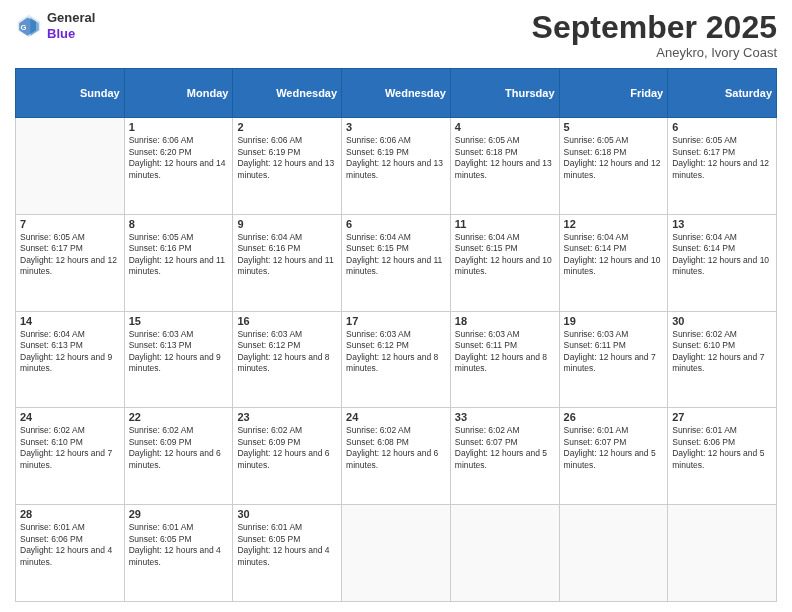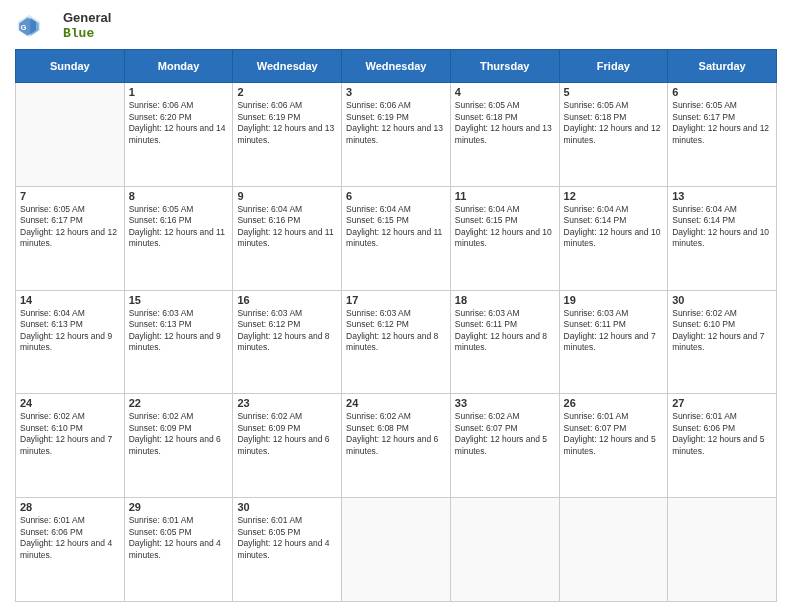--- a/index.html
+++ b/index.html
@@ -27,24 +27,23 @@
       display: flex;
       align-items: center;
       gap: 4px;
     }
     .logo-text {
       display: flex;
       flex-direction: column;
       font-size: 13px;
       font-weight: bold;
       line-height: 1.2;
-      margin-left: 16px;
     }
     .logo-general { color: #333; }
-    .logo-blue { color: #4d7c0f; font-family: Liberation Mono, monospace; }
+    .logo-blue { color: #6d28d9; }
     .logo-icon {
       width: 28px;
       height: 28px;
     }
     .title-block {
       text-align: right;
     }
     .month-title {
       font-size: 32px;
       font-weight: bold;
@@ -60,22 +59,22 @@
       border: 1px solid #ccc;
       border-collapse: collapse;
       width: 100%;
       table-layout: fixed;
     }
     .calendar th {
       background: #2a6fba;
       color: #fff;
       font-size: 11px;
       font-weight: bold;
-      padding: 10px 4px;
-      text-align: center;
+      padding: 18px 4px;
+      text-align: right;
       border: 1px solid #1a5fa0;
     }
     .calendar td {
       border: 1px solid #ccc;
       vertical-align: top;
       padding: 3px 4px;
       font-size: 9px;
       color: #333;
       height: 80px;
     }
@@ -105,20 +104,22 @@
         <polygon points="22,8 34,16 34,26 22,34" fill="#1a6fba" opacity="0.5"></polygon>
         <polygon points="18,8 6,16 6,26 18,34 30,26 30,14" fill="#2a6fba" opacity="0.7"></polygon>
         <text x="8" y="26" font-size="11" fill="#fff" font-weight="bold">G</text>
       </svg>
       <div class="logo-text">
         <span class="logo-general">General</span>
         <span class="logo-blue">Blue</span>
       </div>
     </div>
     <div class="title-block">
+      <div class="month-title">September 2025</div>
+      <div class="location">Aneykro, Ivory Coast</div>
     </div>
   </div>
 
   <table class="calendar">
     <thead>
       <tr>
       <th>Sunday</th>
           <th>Monday</th>
           <th>Wednesday</th>
           <th>Wednesday</th>

